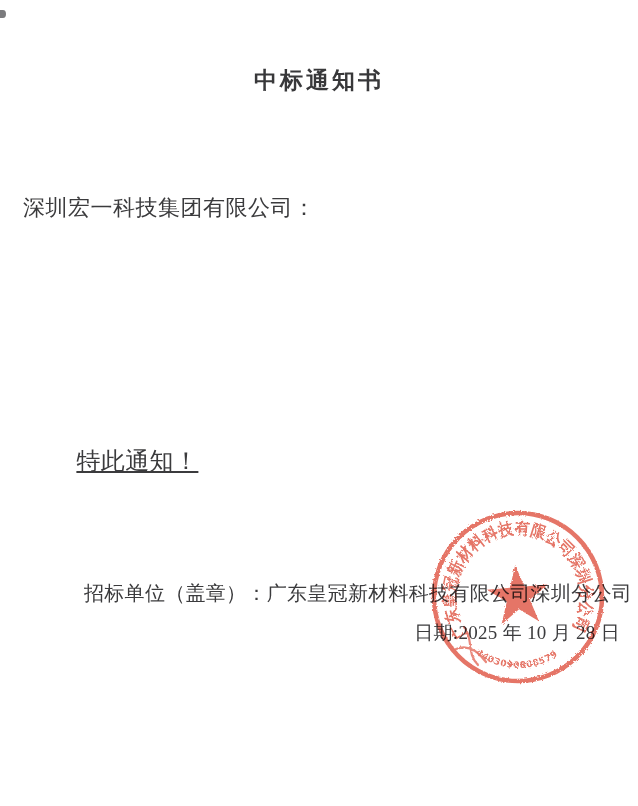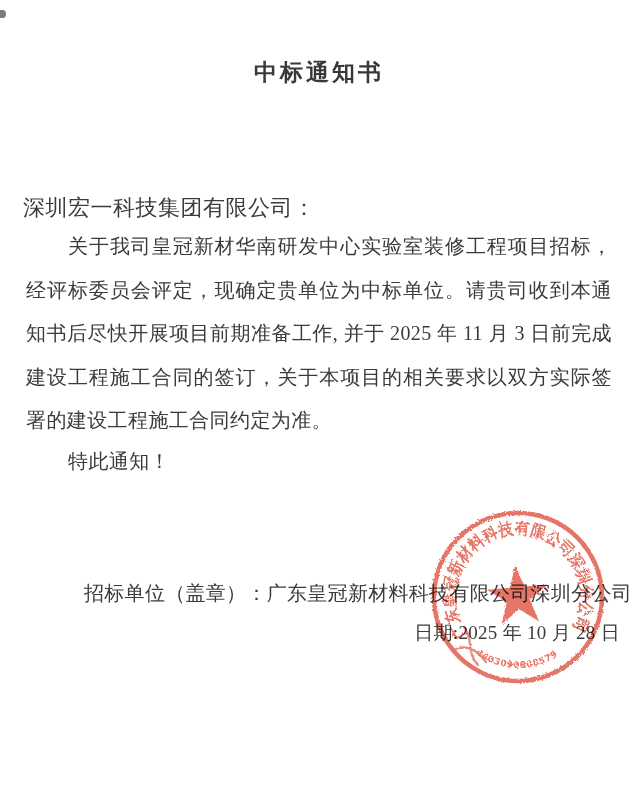--- a/index.html
+++ b/index.html
@@ -24,21 +24,21 @@
     position:absolute;
     left:0; top:10px;
     width:6px; height:8px;
     background:#5a5a5c;
     border-radius:0 60% 60% 0;
     opacity:.8;
   }
   .title{
     position:absolute;
     top:57px; left:0; right:0;
-    margin:0;
+    margin:8px;
     text-align:center;
     font-size:23px;
     font-weight:600;
     letter-spacing:3px;
     color:#38383a;
   }
   .addressee{
     position:absolute;
     top:193px; left:23px;
     font-size:22px;
@@ -52,24 +52,25 @@
     font-size:20px;
     line-height:43.5px;
     letter-spacing:.4px;
     text-align:justify;
     text-indent:2.1em;
   }
   .closing{
     position:absolute;
     top:440px; left:26px;
     margin:0;
-    font-size:20px;
+    font-size:24px;
     line-height:43.5px;
     text-indent:2.1em;
     letter-spacing:.4px;
+    text-decoration:underline;
   }
   .signature{
     position:absolute;
     top:580px; left:84px;
     font-size:20px;
     letter-spacing:.3px;
     white-space:nowrap;
   }
   .dateline{
     position:absolute;
@@ -118,21 +119,20 @@
 <body>
 
 <div class="page">
 
   <div class="speck"></div>
 
   <h1 class="title">中标通知书</h1>
 
   <div class="addressee">深圳宏一科技集团有限公司：</div>
 
-  <p class="body-para">关于我司皇冠新材华南研发中心实验室装修工程项目招标，经评标委员会评定，现确定贵单位为中标单位。请贵司收到本通知书后尽快开展项目前期准备工作, 并于 2025 年 11 月 3 日前完成建设工程施工合同的签订，关于本项目的相关要求以双方实际签署的建设工程施工合同约定为准。</p>
 
   <p class="closing">特此通知！</p>
 
   <div class="signature"><span>招标单位（盖章）：</span><span>广东皇冠新材料科技有限公司深圳分公司</span></div>
 
   <div class="dateline">日期:2025 年 10 月 28 日</div>
 
   <svg class="stamp" viewBox="0 0 200 200" xmlns="http://www.w3.org/2000/svg">
     <defs>
       <filter id="grain" x="-10%" y="-10%" width="120%" height="120%">

